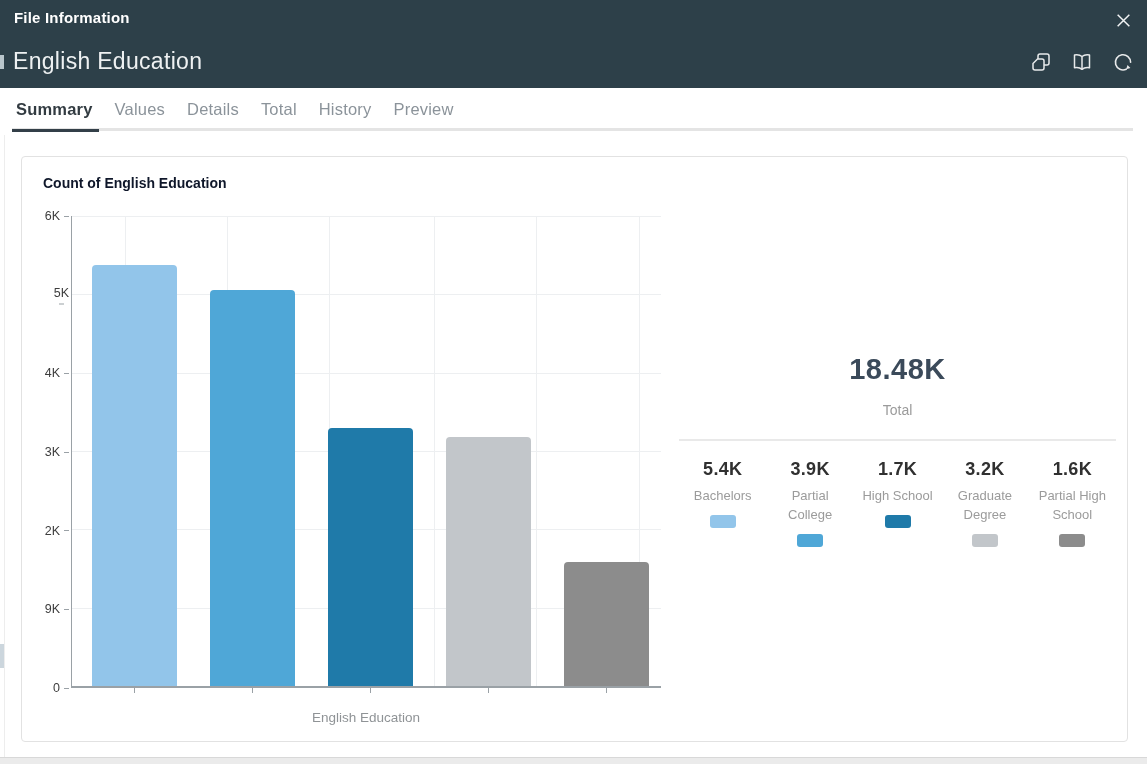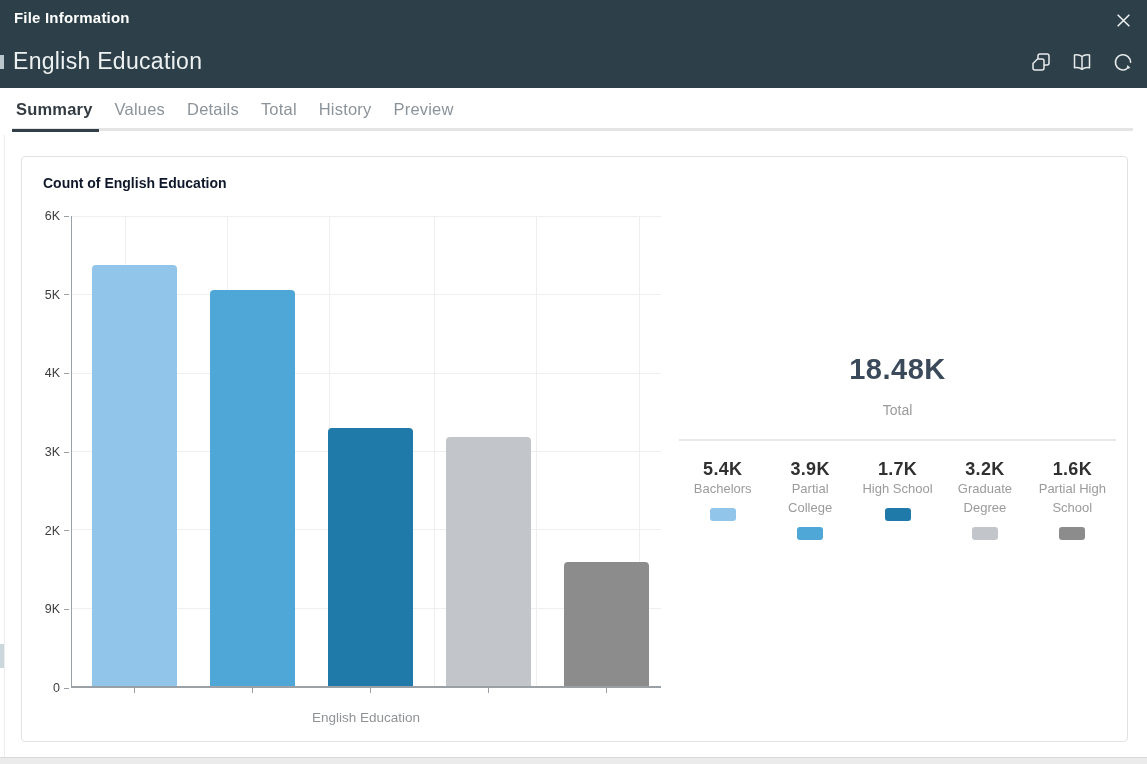--- a/index.html
+++ b/index.html
@@ -90,21 +90,21 @@
   .total-label {
     position:absolute; left:657px; top:245px; width:437px; text-align:center;
     font-size:14px; color:#9b9b9b;
   }
   .panel-divider {
     position:absolute; left:657px; top:282px; width:437px; height:2px; background:#e9e9e9;
   }
   .legend { position:absolute; left:657px; top:302px; width:437px; display:flex; }
   .legend-col { flex:1 1 0; text-align:center; padding:0 3px; }
   .legend-value { font-size:18px; font-weight:bold; color:#303030; letter-spacing:.3px; }
-  .legend-label { font-size:13px; line-height:1.45; color:#9b9b9b; }
+  .legend-label { margin-top:7px; font-size:13px; line-height:1.45; color:#9b9b9b; }
   .legend-swatch { width:26px; height:13px; border-radius:3px; margin:9px auto 0 auto; }
   svg { display:block; }
 </style>
 </head>
 <body>
 
 <div class="page">
 
   <div class="titlebar">
     <div class="win-title">File Information</div>
@@ -162,21 +162,21 @@
   </div>
 
   <div class="card">
     <div class="chart-title">Count of English Education</div>
 
     <div class="y-axis">
         <div class="ytick" style="top: 0%;">
           <span class="lbl">6K</span>
           <span class="dash"></span>
         </div>
-        <div class="ytick" style="top: 16.6667%;">
+        <div class="ytick" style="top: 16.6667%; flex-direction: column;">
           <span class="lbl">5K</span>
           <span class="dash"></span>
         </div>
         <div class="ytick" style="top: 33.3333%;">
           <span class="lbl">4K</span>
           <span class="dash"></span>
         </div>
         <div class="ytick" style="top: 50%;">
           <span class="lbl">3K</span>
           <span class="dash"></span>

